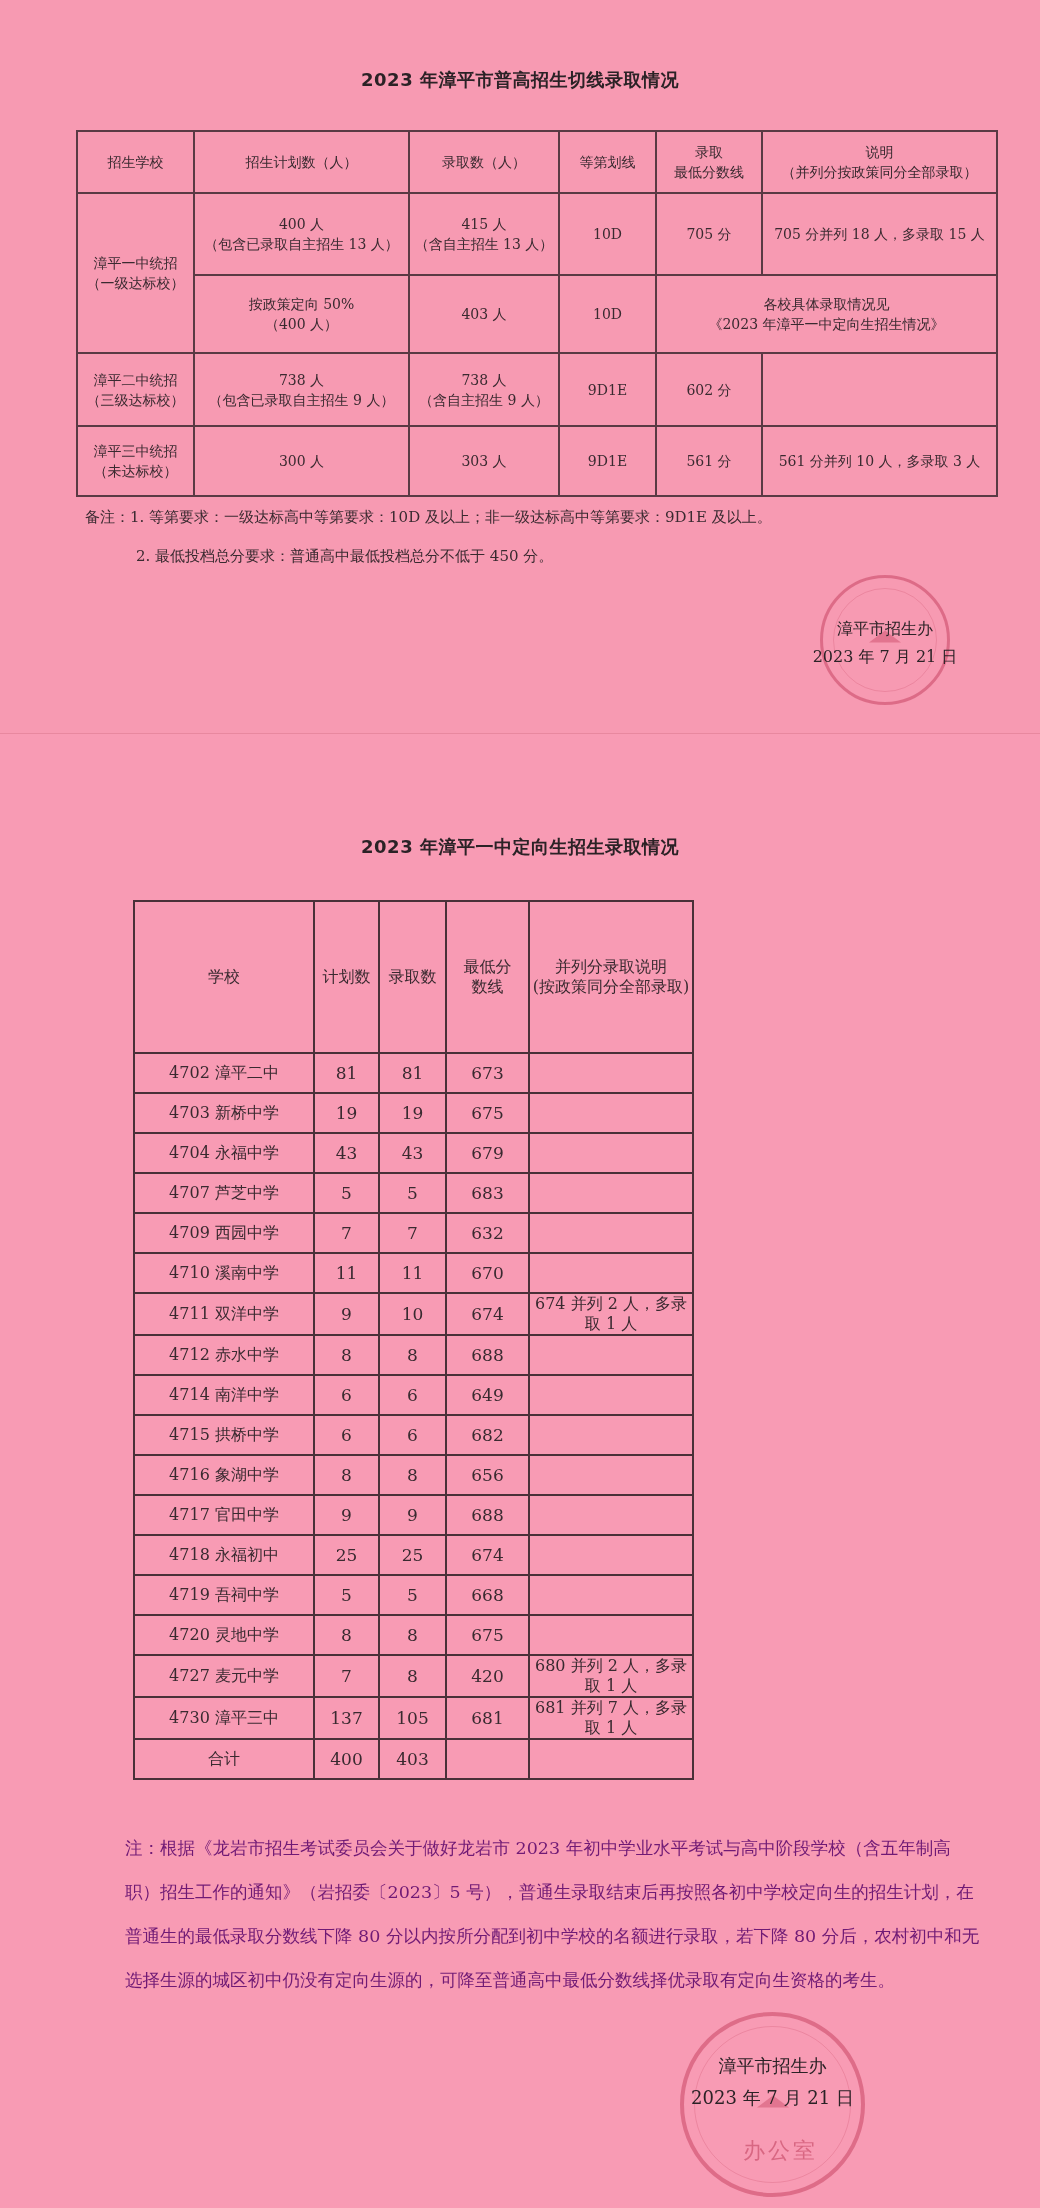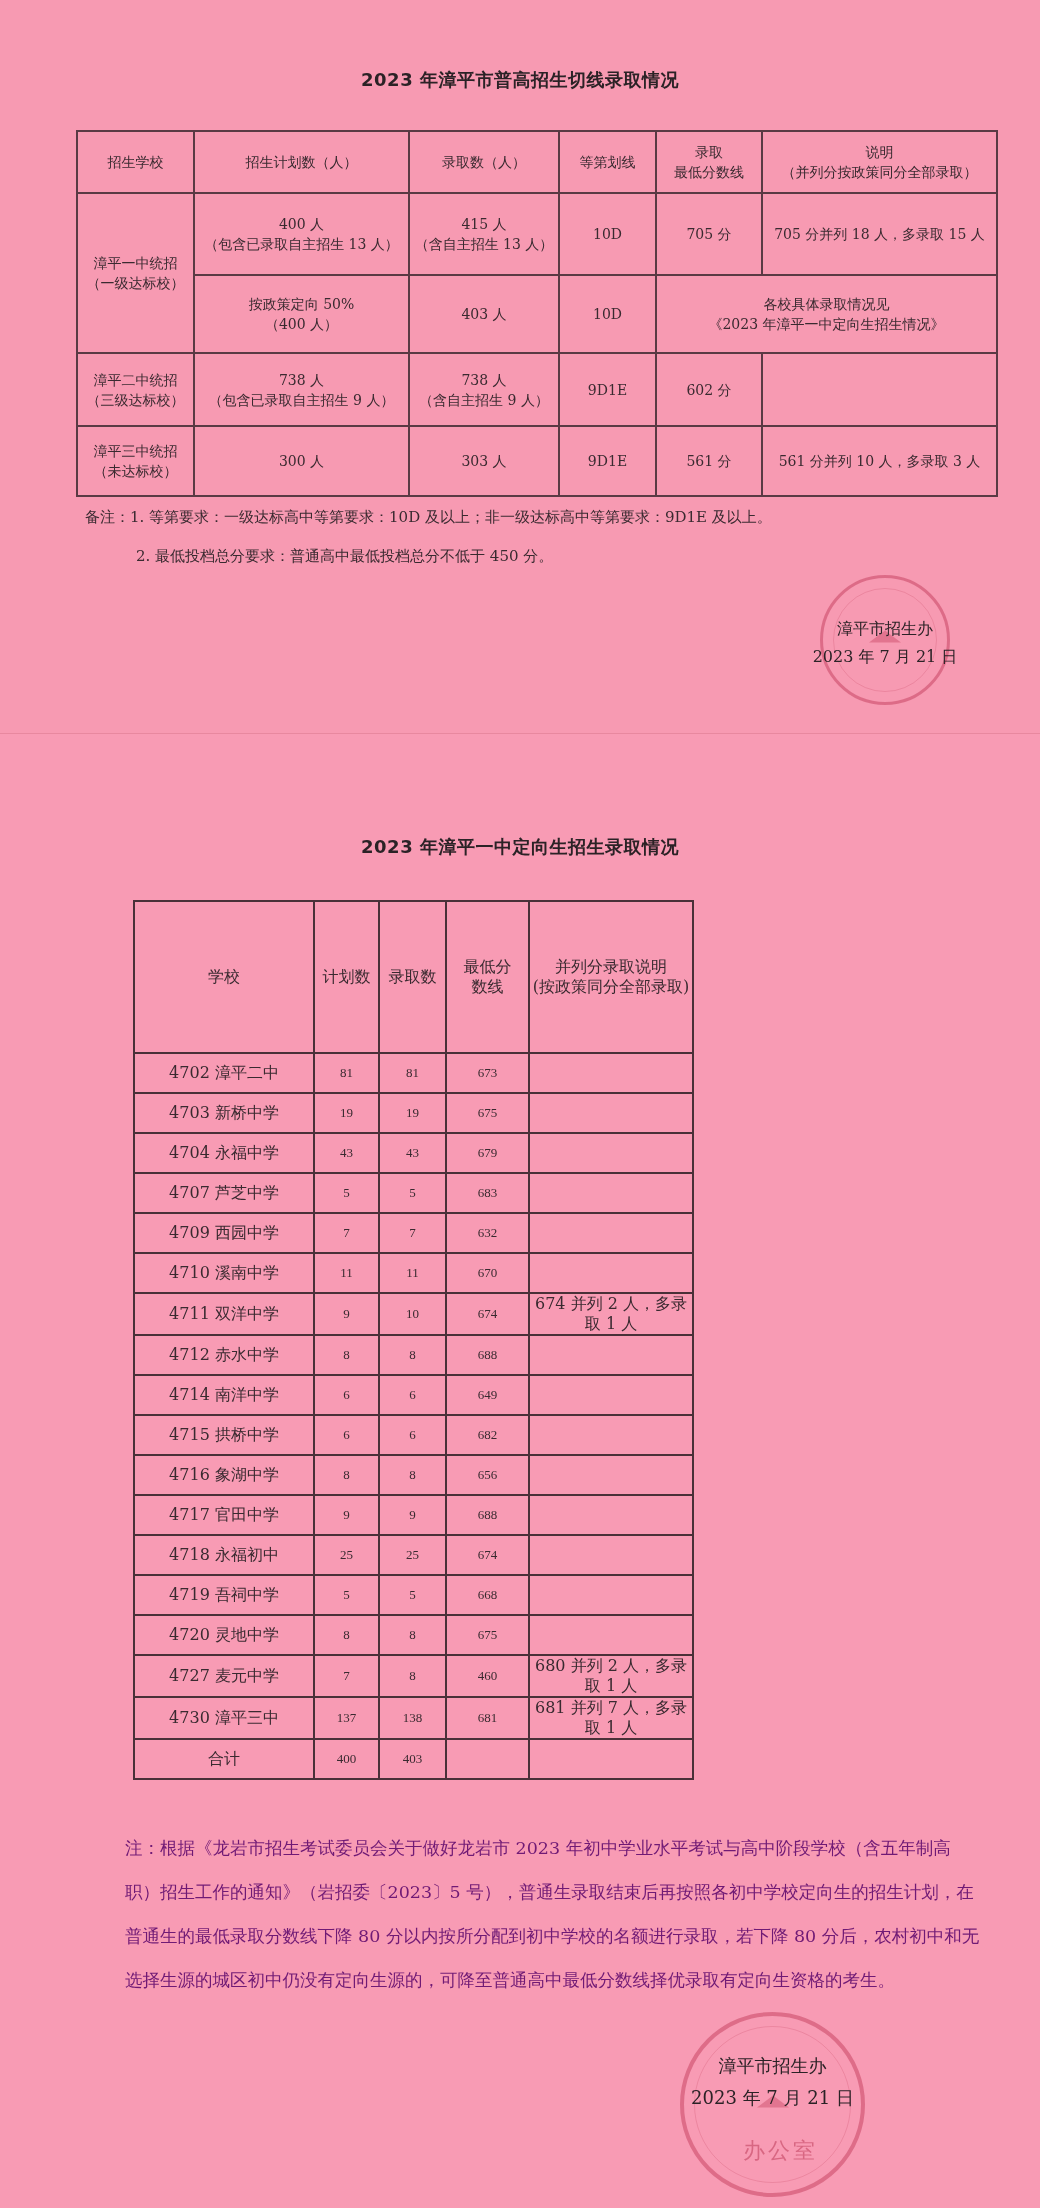--- a/index.html
+++ b/index.html
@@ -19,21 +19,21 @@
     font-weight: bold; font-size: 18px; color: #2b2226; letter-spacing: 0.5px;
   }
   table { border-collapse: collapse; position: absolute; table-layout: fixed; }
   td {
     border: 2px solid #5a3a44; text-align: center; vertical-align: middle;
     font-size: 14px; line-height: 20px; padding: 0; color: #3a2a30;
   }
   .t1 { left: 76px; top: 130px; width: 920px; }
   .t2 { left: 133px; top: 900px; width: 851px; }
   .t2 td { font-size: 16px; border: 2px solid #4a3038; }
-  .t2 .num { font-size: 13px; font-family: Liberation Serif, serif; }
+  .t2 .num { font-size: 17px; }
   .t2 .school { text-align: center; }
   .note {
     position: absolute; font-size: 15px; line-height: 22px; color: #3a2a30;
   }
   .note2 {
     position: absolute; left: 125px; top: 1826px; width: 860px;
     font-size: 17.5px; line-height: 44px; color: #701a75;
   }
   .stamp {
     position: absolute; border-radius: 50%; border: 3px solid rgba(200,70,100,0.55);
@@ -259,27 +259,27 @@
         <td class="school">4720 灵地中学</td>
         <td class="num">8</td>
         <td class="num">8</td>
         <td class="num">675</td>
         <td></td>
       </tr>
       <tr class="datarow">
         <td class="school">4727 麦元中学</td>
         <td class="num">7</td>
         <td class="num">8</td>
-        <td class="num">460</td>
+        <td class="num">420</td>
         <td>680 并列 2 人，多录取 1 人</td>
       </tr>
       <tr class="datarow">
         <td class="school">4730 漳平三中</td>
         <td class="num">137</td>
-        <td class="num">138</td>
+        <td class="num">105</td>
         <td class="num">681</td>
         <td>681 并列 7 人，多录取 1 人</td>
       </tr>
       <tr class="datarow">
         <td>合计</td>
         <td class="num">400</td>
         <td class="num">403</td>
         <td class="num"></td>
         <td></td>
       </tr>

